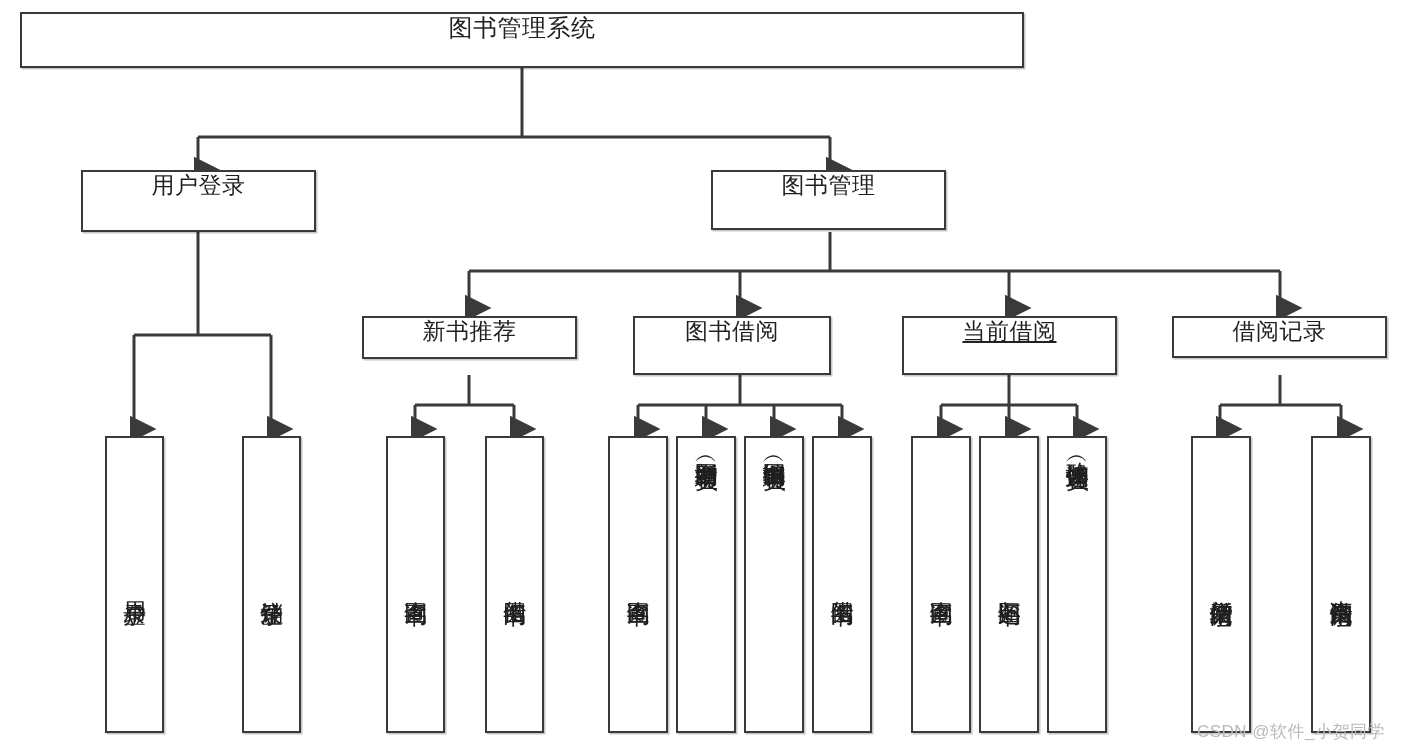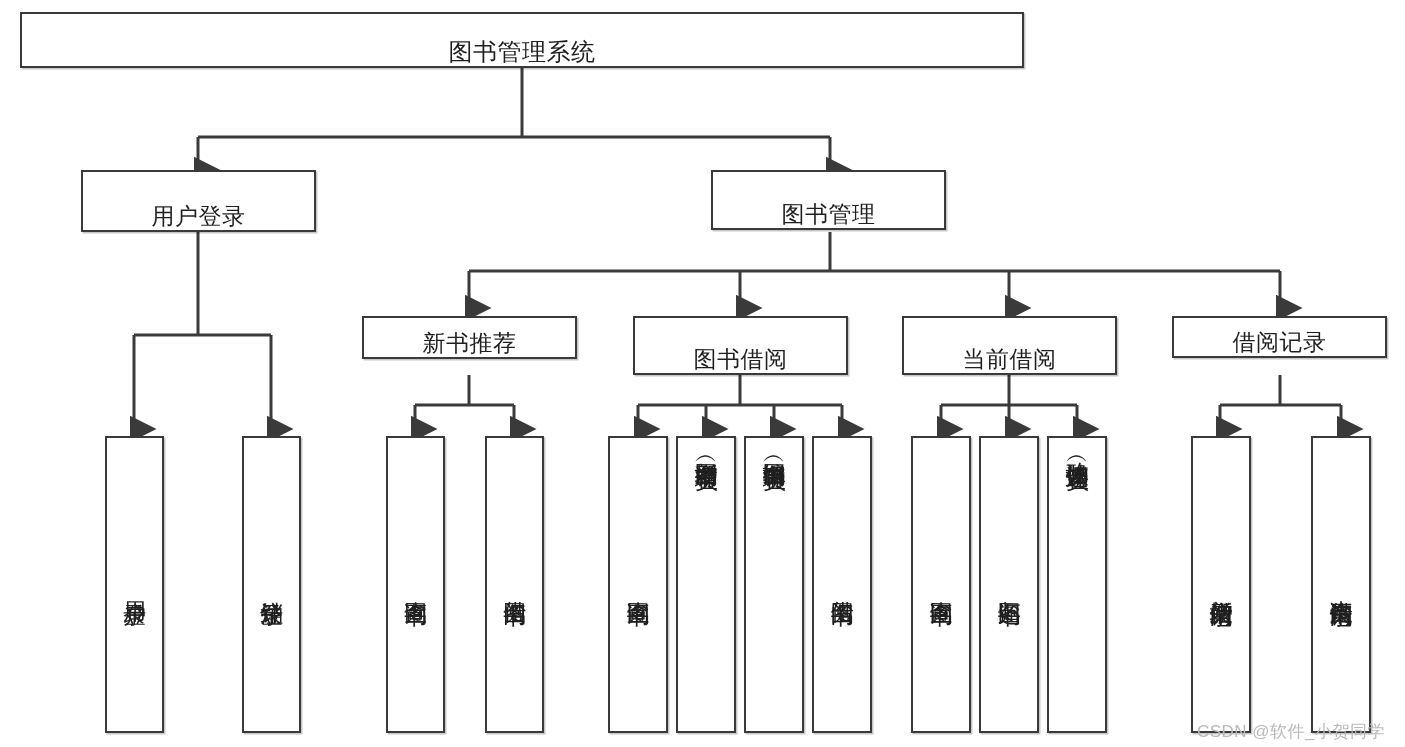--- a/index.html
+++ b/index.html
@@ -25,21 +25,21 @@
     width: 1405px;
     height: 747px;
     pointer-events: none;
   }
   .node {
     position: absolute;
     box-sizing: border-box;
     border: 2.5px solid #3a3a3a;
     background: #ffffff;
     display: flex;
-    align-items: flex-end;
+    align-items: flex-start;
     justify-content: center;
     color: #222222;
     box-shadow: 1.5px 1.5px 0 rgba(0,0,0,0.22);
   }
   .node .label {
     display: block;
     text-align: center;
     line-height: 1.18;
     letter-spacing: 0.5px;
     color: #1f1f1f;
@@ -148,24 +148,24 @@
   <div class="node horiz" style="left:81px; top:170px; width:235px; height:62px;">
     <span class="label">用户登录</span>
   </div>
   <div class="node horiz" style="left:711px; top:170px; width:235px; height:60px;">
     <span class="label">图书管理</span>
   </div>
 
   <div class="node horiz" style="left:362px; top:316px; width:215px; height:43px;">
     <span class="label">新书推荐</span>
   </div>
-  <div class="node horiz" style="left:633px; top:316px; width:215px; height:59px;">
+  <div class="node horiz" style="left:633px; top:316px; width:198px; height:59px;">
     <span class="label">图书借阅</span>
   </div>
-  <div class="node horiz" style="left:902px; top:316px; width:215px; height:59px;">
+  <div class="node horiz" style="left:902px; top:316px; width:215px; height:59px;text-decoration:underline;">
     <span class="label">当前借阅</span>
   </div>
   <div class="node horiz" style="left:1172px; top:316px; width:215px; height:42px;">
     <span class="label">借阅记录</span>
   </div>
 
   <div class="node vert mid" style="left:105px; top:436px; width:59px; height:297px;">
     <span class="label">用户登录</span>
   </div>
   <div class="node vert mid" style="left:242px; top:436px; width:59px; height:297px;">

